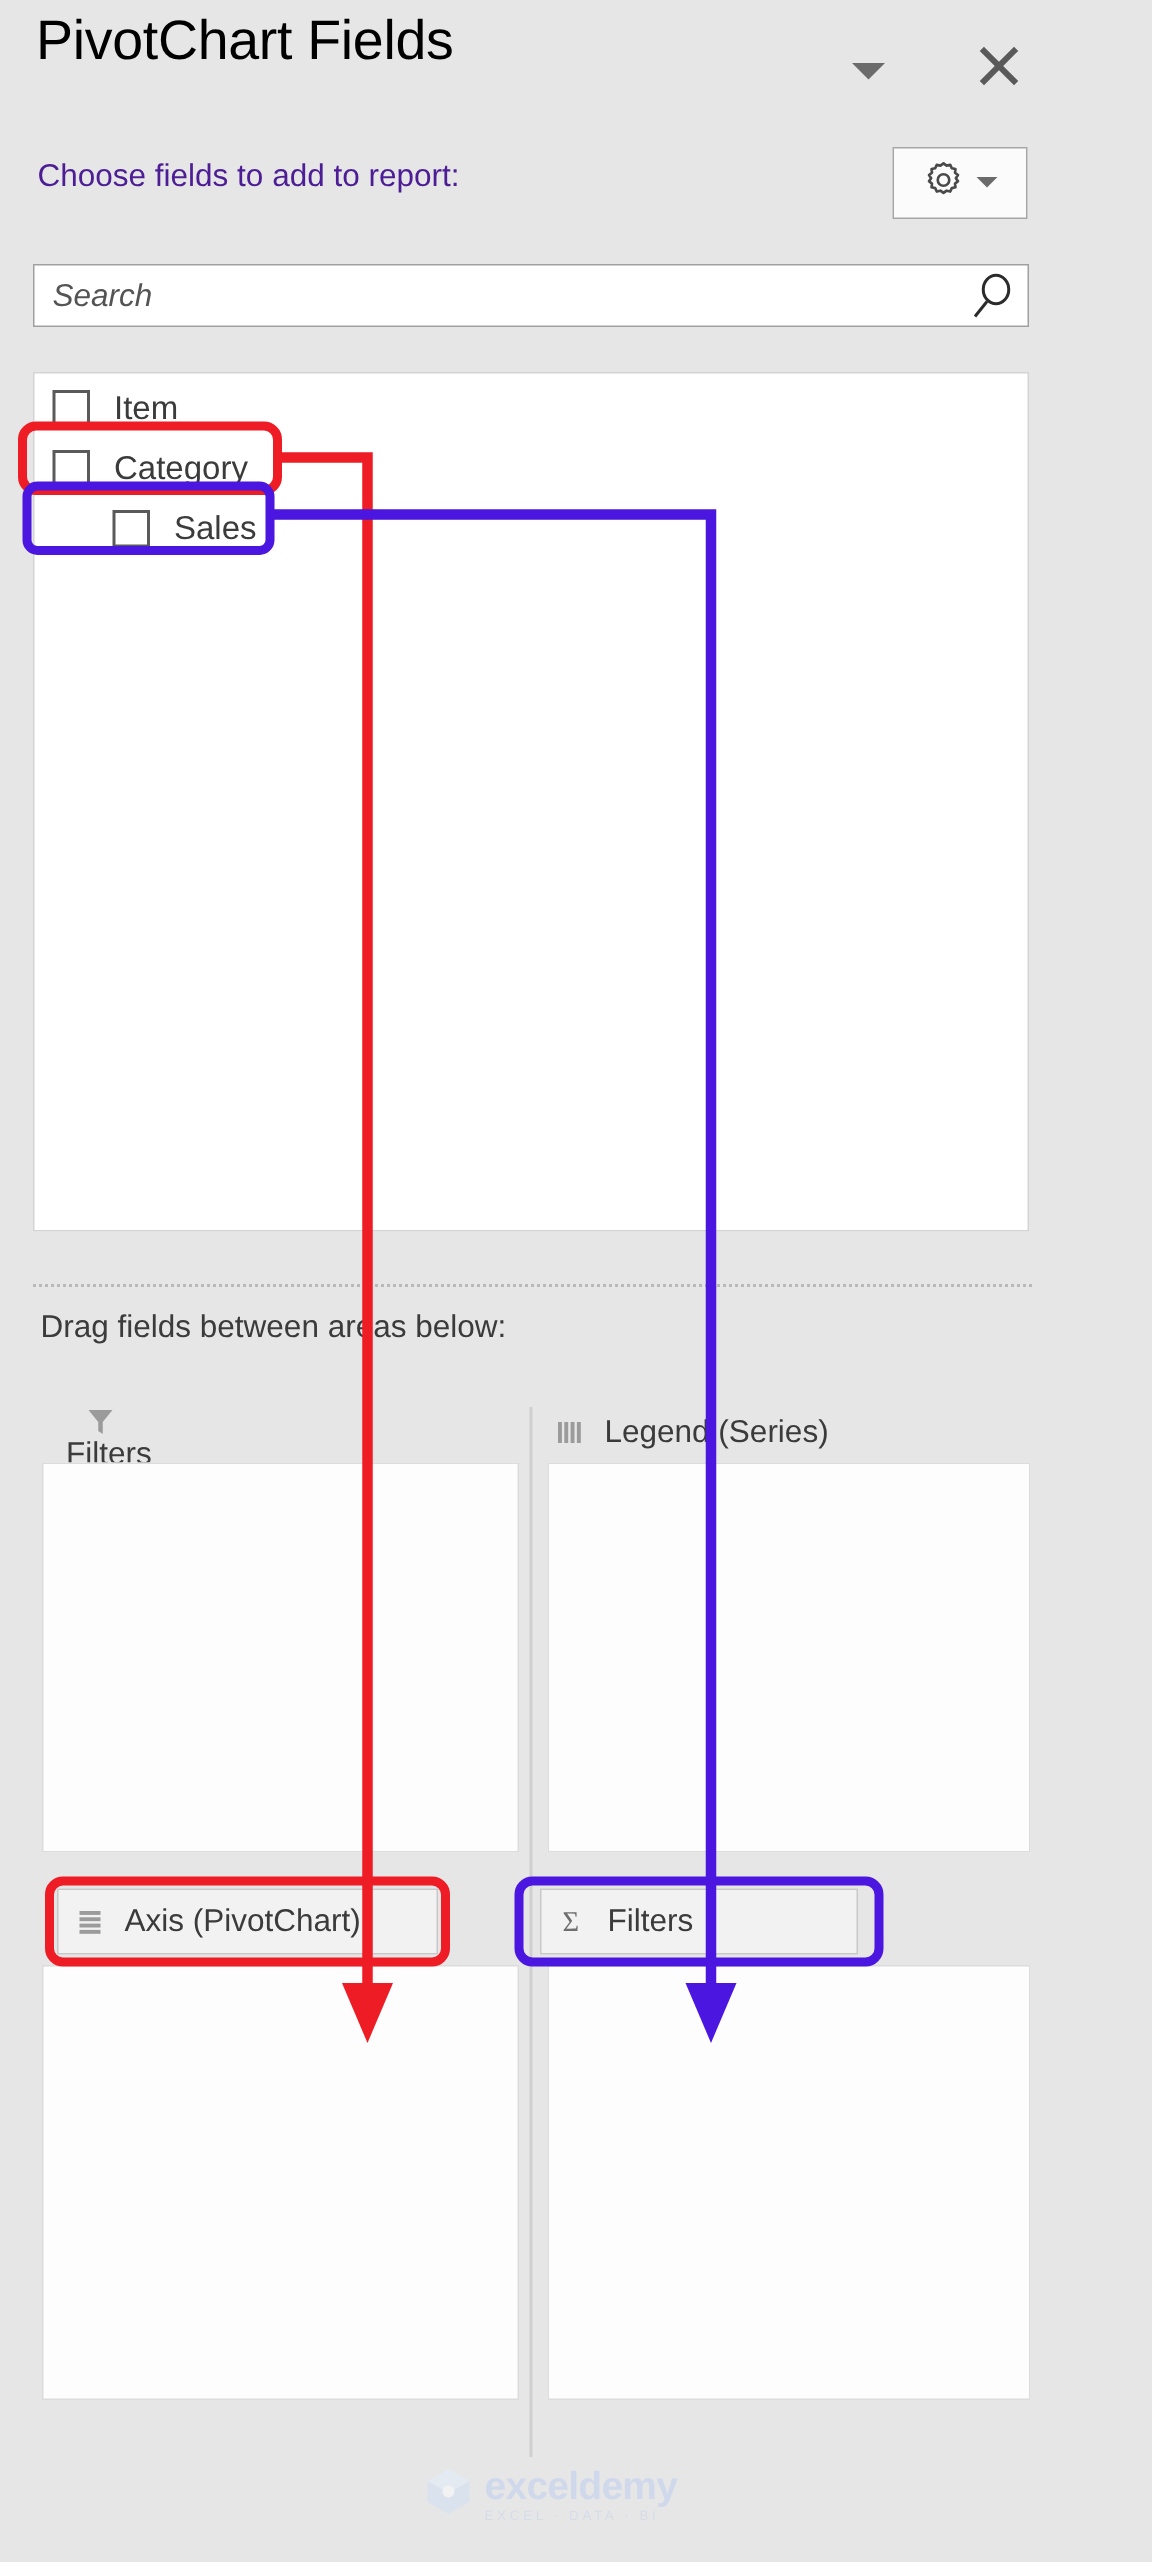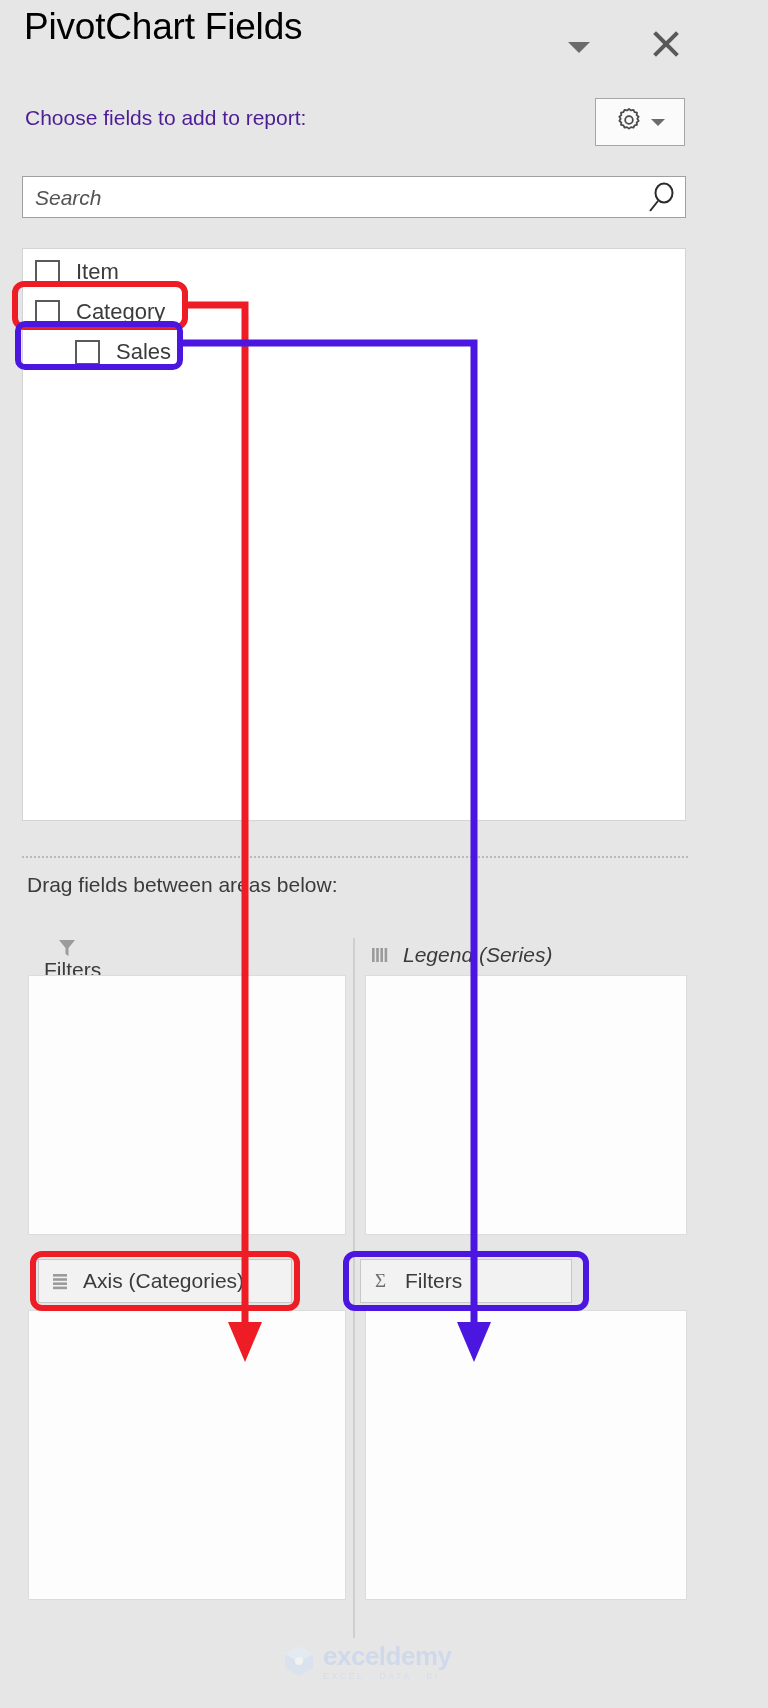--- a/index.html
+++ b/index.html
@@ -186,21 +186,21 @@
   }
   .area-dropzone {
     position: absolute;
     background: #fdfdfd;
     border: 1px solid #dcdcdc;
     box-sizing: border-box;
   }
 
   #filters-header    { left: 32px;  top: 938px; flex-direction: column; }
   #filters-dropzone  { left: 28px;  top: 975px; width: 318px; height: 260px; }
-  #legend-header     { left: 369px; top: 938px; font-style: italic; }
+  #legend-header     { left: 369px; top: 938px; }
   #legend-dropzone   { left: 365px; top: 975px; width: 322px; height: 260px; }
 
   
   #axis-header {
     left: 38px; top: 1259px;
     width: 254px; height: 44px;
     background: #f2f2f2;
     border: 1px solid #c8c8c8;
     padding-left: 10px;
   }
@@ -357,21 +357,21 @@
 
 <div class="area-header" id="axis-header">
   <span class="area-header-icon">
     <svg width="18" height="20" viewBox="0 0 18 20">
       <rect x="2" y="3" width="14" height="2.6" fill="#9b9b9b"></rect>
       <rect x="2" y="7.2" width="14" height="2.6" fill="#9b9b9b"></rect>
       <rect x="2" y="11.4" width="14" height="2.6" fill="#9b9b9b"></rect>
       <rect x="2" y="15.6" width="14" height="2.6" fill="#9b9b9b"></rect>
     </svg>
   </span>
-  <span class="area-header-label">Axis (Categories)</span>
+  <span class="area-header-label">Axis (PivotChart)</span>
 </div>
 <div class="area-dropzone" id="axis-dropzone"></div>
 
 <div class="area-header" id="values-header">
   <span class="area-header-icon">
     <svg width="20" height="22" viewBox="0 0 20 22">
       <text x="3" y="17" font-family="'Liberation Serif', serif" font-size="19" fill="#6e6e6e">Σ</text>
     </svg>
   </span>
   <span class="area-header-label">Filters</span>

